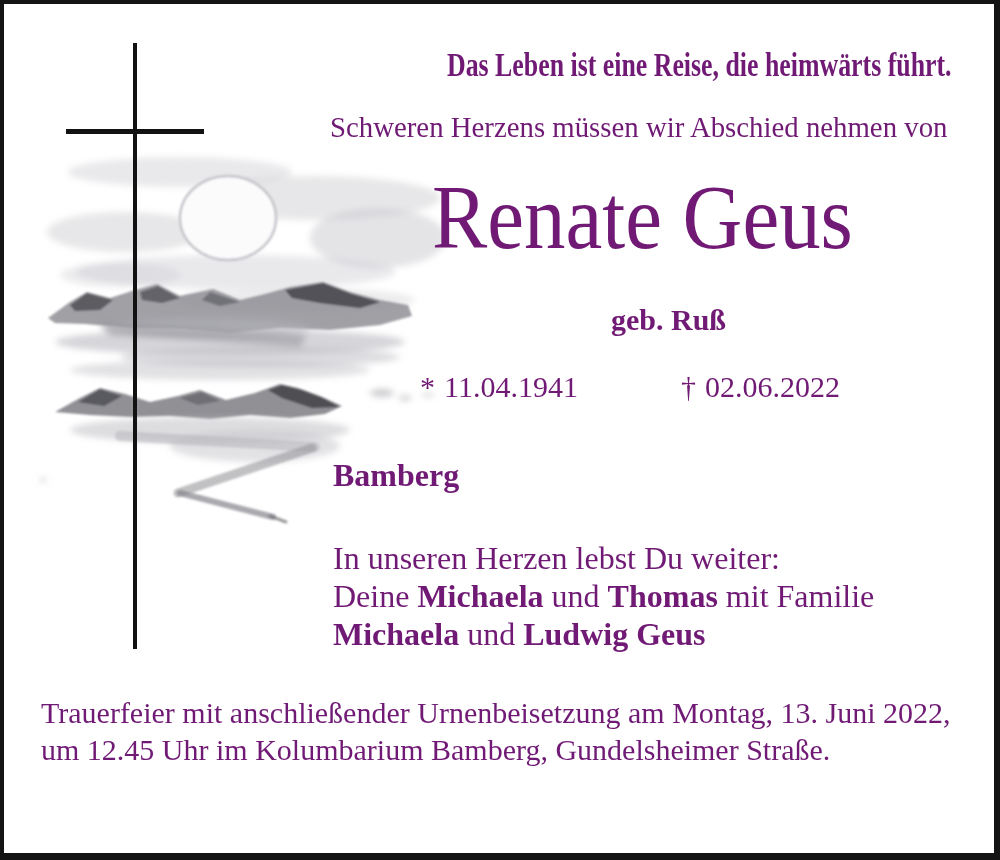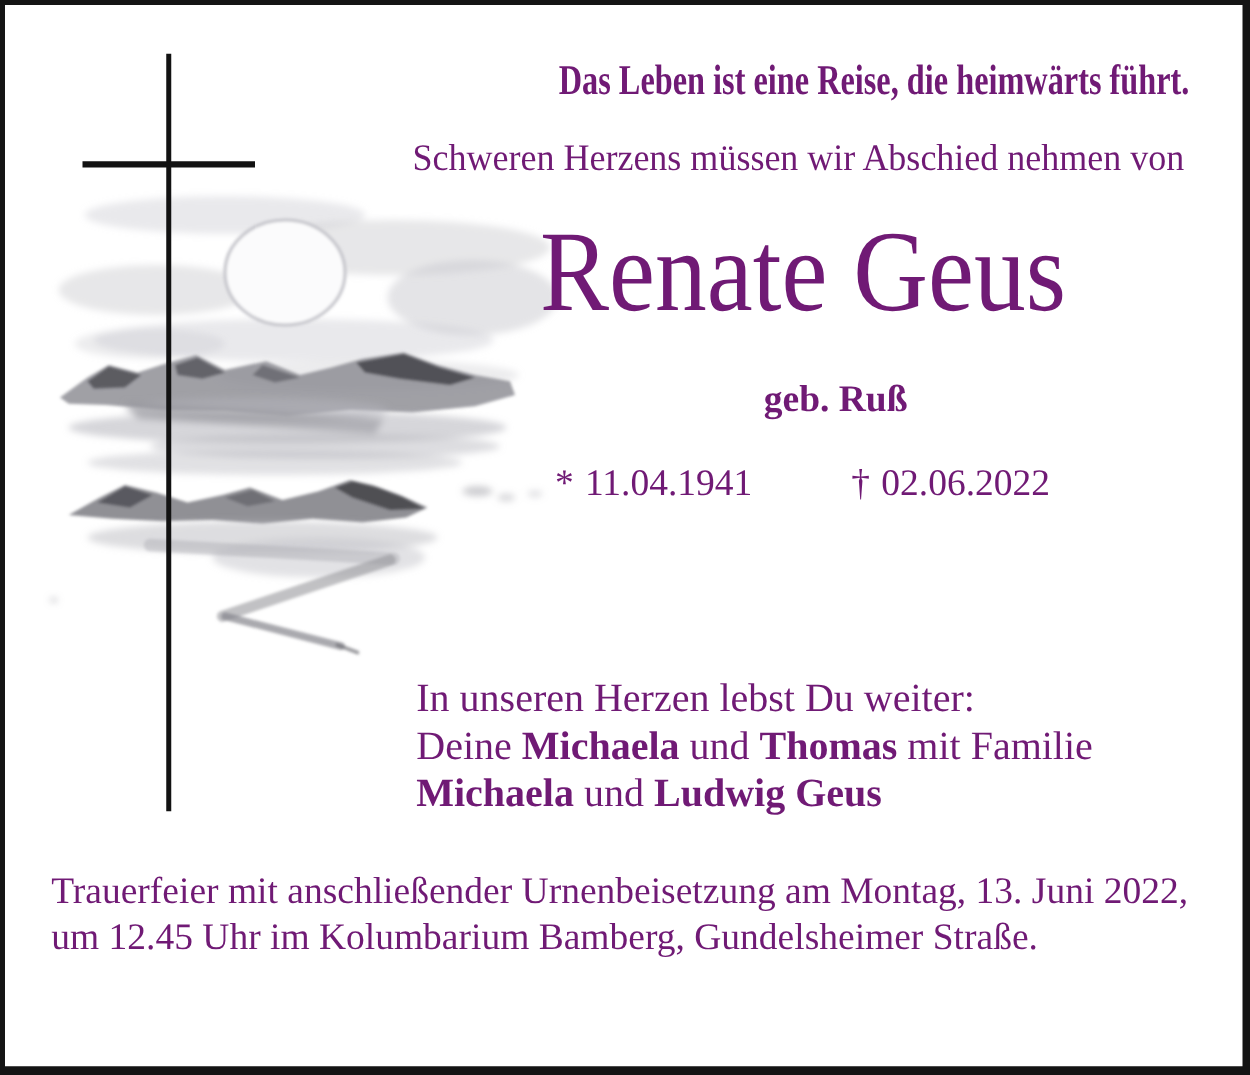--- a/index.html
+++ b/index.html
@@ -11,21 +11,21 @@
   .frame{
     position:absolute;inset:0;border-style:solid;border-color:#141414;
     border-width:4px 6px 7px 4px;pointer-events:none;z-index:6;
   }
   .txt{position:absolute;white-space:nowrap;line-height:1;z-index:4;}
   .bold{font-weight:700;text-align:right;}
   .epigraph{left:447px;top:48px;font-size:34px;font-weight:700;transform:scaleX(.76);transform-origin:0 0;}
   .intro{left:330px;top:112px;font-size:30px;transform:scaleX(.96);transform-origin:0 0;}
   .name{left:432px;top:171px;font-size:92px;transform:scaleX(.90);transform-origin:0 0;}
   .maiden{left:587px;top:305px;font-size:30px;font-weight:700;margin-left:24px;}
-  .birth{left:444px;top:372px;font-size:30px;text-align:center;}
+  .birth{left:420px;top:372px;font-size:30px;text-align:center;}
   .death{left:681px;top:372px;font-size:30px;}
   .birth .sym,.death .sym{margin-right:9px;}
   .city{left:333px;top:459px;font-size:32px;font-weight:700;}
   .farewell{left:333px;top:542px;font-size:32px;text-align:right;}
   .fam1{left:333px;top:580px;font-size:32px;}
   .fam2{left:333px;top:618px;font-size:32px;}
   .fun1{left:41px;top:698px;font-size:30px;}
   .fun2{left:41px;top:735px;font-size:30px;}
   .thanks{left:41px;top:772px;font-size:30px;}
   .cross{position:absolute;left:0;top:0;z-index:3;}
@@ -106,20 +106,21 @@
   <div class="txt name">Renate Geus</div>
   <div class="txt maiden">geb. Ruß</div>
 
   <div class="txt birth">
     <span class="sym">*</span><span>11.04.1941</span>
   </div>
   <div class="txt death">
     <span class="sym">†</span><span>02.06.2022</span>
   </div>
 
+  <div class="txt city">Bamberg</div>
   <div class="txt farewell">In unseren Herzen lebst Du weiter:</div>
 
   <div class="txt fam1">
     <span>Deine </span><span class="bold">Michaela</span><span> und </span><span class="bold">Thomas</span><span> mit Familie</span>
   </div>
   <div class="txt fam2">
     <span class="bold">Michaela</span><span> und </span><span class="bold">Ludwig Geus</span>
   </div>
 
   <div class="txt fun1">Trauerfeier mit anschließender Urnenbeisetzung am Montag, 13. Juni 2022,</div>

